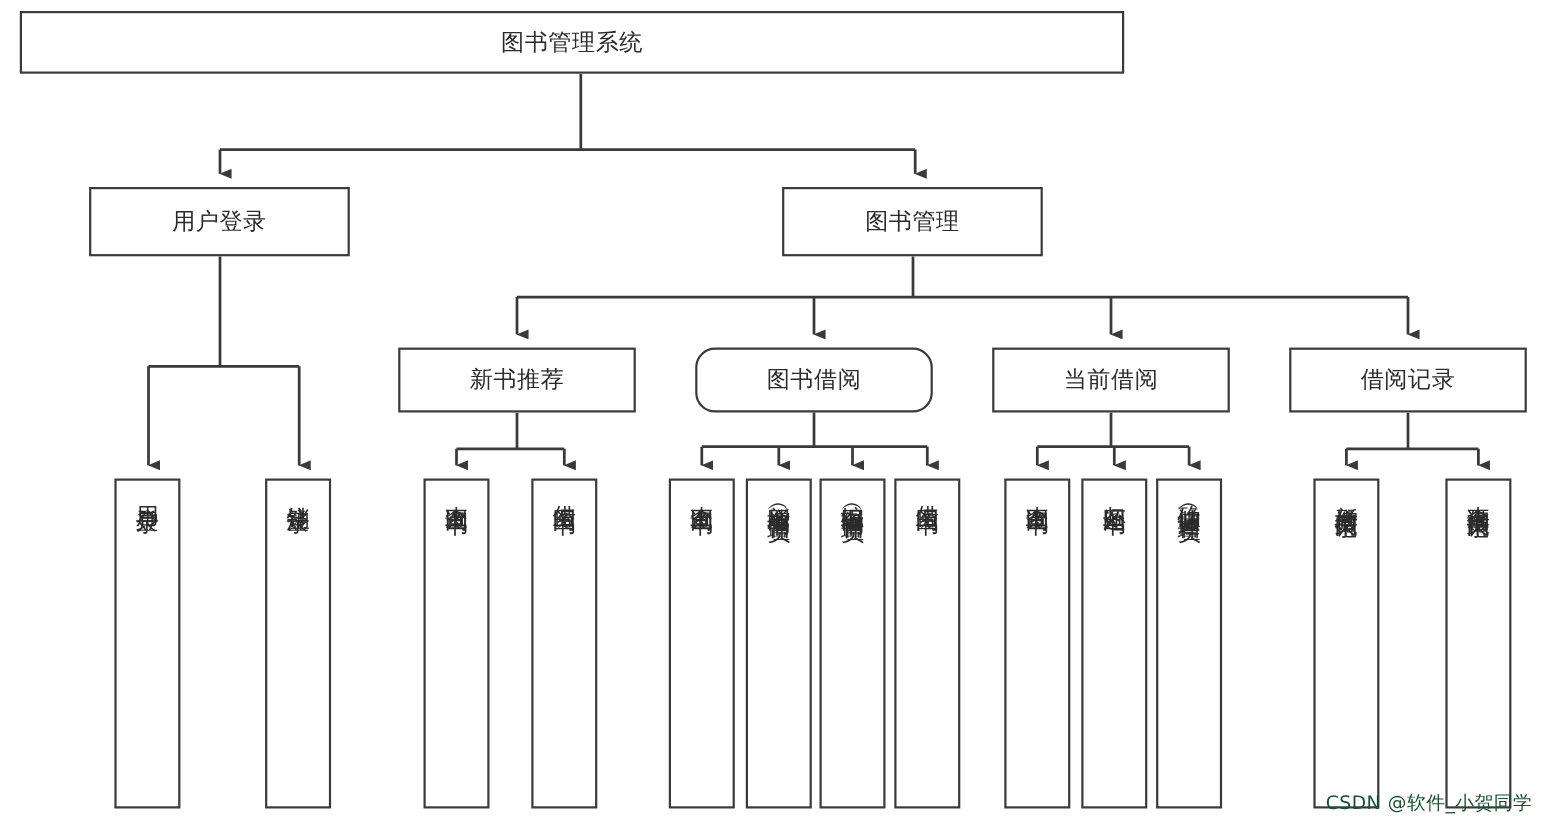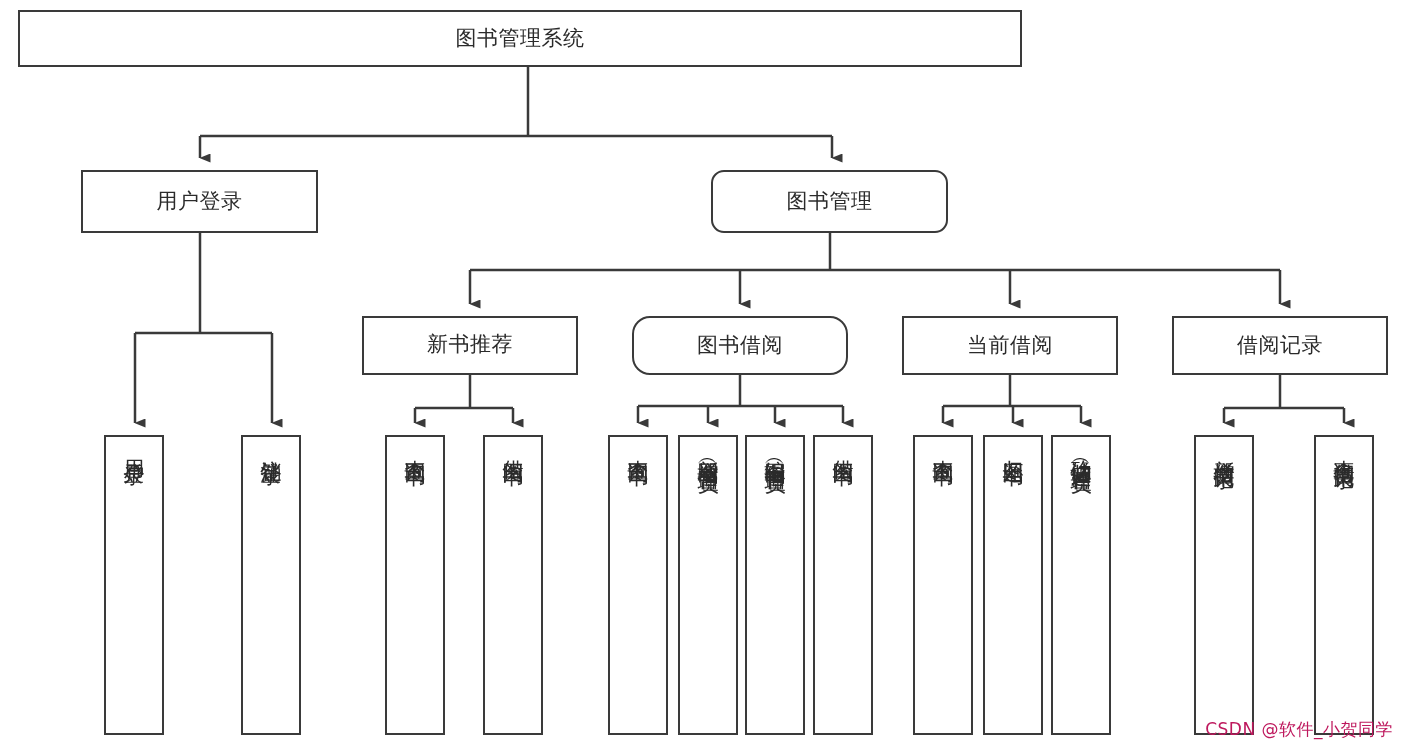--- a/index.html
+++ b/index.html
@@ -59,21 +59,21 @@
     line-height: 1.05;
     letter-spacing: 2px;
     margin: 0 auto;
     max-height: 100%;
   }
   .watermark {
     position: absolute;
     right: 12px;
     bottom: 6px;
     font-size: 17px;
-    color: #be185d;
+    color: #14532d;
     white-space: nowrap;
     font-family: "DejaVu Sans", "Liberation Sans", sans-serif;
     letter-spacing: 0.5px;
   }
 </style>
 </head>
 <body>
 
 <div id="diagram-root">
 
@@ -140,25 +140,25 @@
   </svg>
 
   <div class="node-box horizontal" style="left:18px; top:10px; width:1004px; height:57px;">
     <span class="node-label">图书管理系统</span>
   </div>
 
   <div class="node-box horizontal" style="left:81px; top:170px; width:237px; height:63px;">
     <span class="node-label">用户登录</span>
   </div>
 
-  <div class="node-box horizontal" style="left:711px; top:170px; width:237px; height:63px;border-radius:13px;">
+  <div class="node-box horizontal" style="left:711px; top:170px; width:237px; height:63px;">
     <span class="node-label">图书管理</span>
   </div>
 
-  <div class="node-box horizontal" style="left:362px; top:316px; width:216px; height:59px;font-family:Liberation Mono, monospace;">
+  <div class="node-box horizontal" style="left:362px; top:316px; width:216px; height:59px;">
     <span class="node-label">新书推荐</span>
   </div>
 
   <div class="node-box horizontal" style="left:632px; top:316px; width:216px; height:59px;border-radius:18px;">
     <span class="node-label">图书借阅</span>
   </div>
 
   <div class="node-box horizontal" style="left:1172px; top:316px; width:216px; height:59px;">
     <span class="node-label">借阅记录</span>
   </div>

